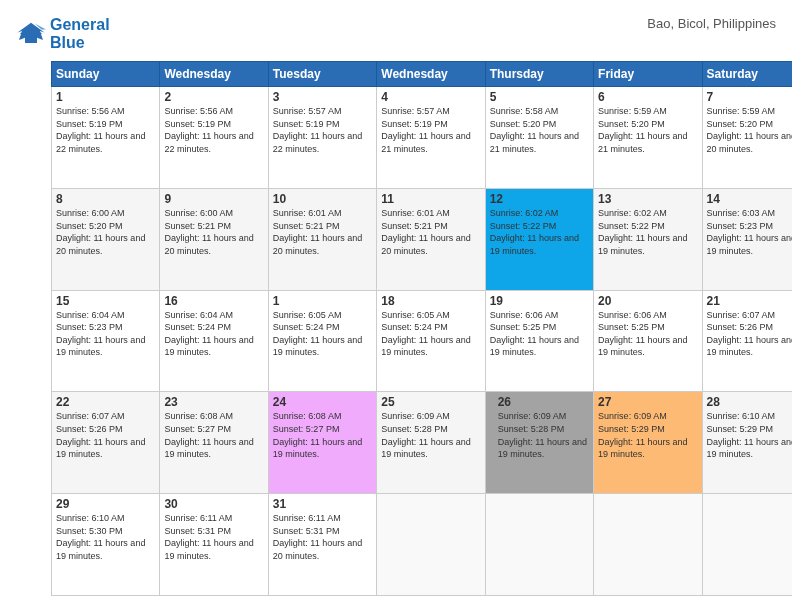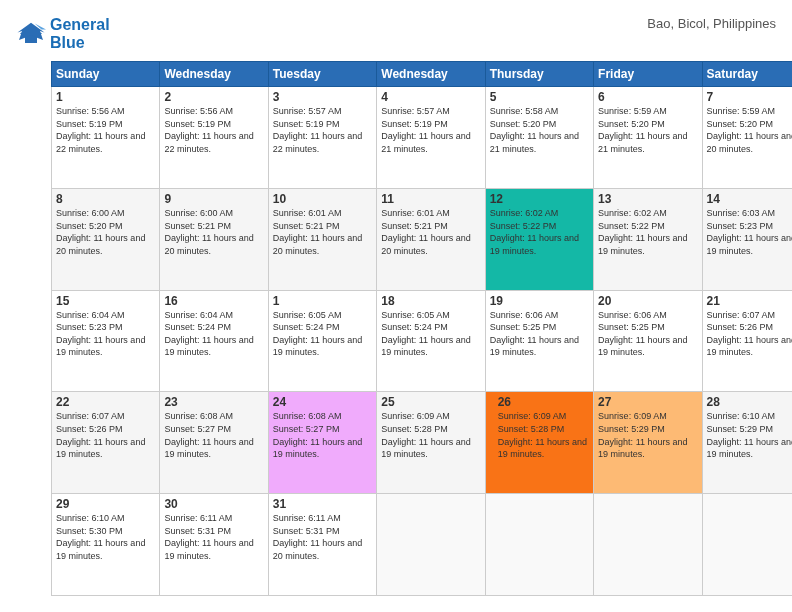--- a/index.html
+++ b/index.html
@@ -151,21 +151,21 @@
             <div class="day-info">Sunrise: 6:00 AM<br>Sunset: 5:21 PM<br>Daylight: 11 hours and 20 minutes.</div>
           </td>
           <td style="background: rgb(245, 245, 245);">
             <span class="day-num">10</span>
             <div class="day-info">Sunrise: 6:01 AM<br>Sunset: 5:21 PM<br>Daylight: 11 hours and 20 minutes.</div>
           </td>
           <td style="background: rgb(245, 245, 245);">
             <span class="day-num">11</span>
             <div class="day-info">Sunrise: 6:01 AM<br>Sunset: 5:21 PM<br>Daylight: 11 hours and 20 minutes.</div>
           </td>
-          <td style="background: #14b8a6;">
+          <td style="background: #0ea5e9;">
             <span class="day-num">12</span>
             <div class="day-info">Sunrise: 6:02 AM<br>Sunset: 5:22 PM<br>Daylight: 11 hours and 19 minutes.</div>
           </td>
           <td style="background: rgb(245, 245, 245);">
             <span class="day-num">13</span>
             <div class="day-info">Sunrise: 6:02 AM<br>Sunset: 5:22 PM<br>Daylight: 11 hours and 19 minutes.</div>
           </td>
           <td style="background: rgb(245, 245, 245);">
             <span class="day-num">14</span>
             <div class="day-info">Sunrise: 6:03 AM<br>Sunset: 5:23 PM<br>Daylight: 11 hours and 19 minutes.</div>
@@ -211,21 +211,21 @@
             <div class="day-info">Sunrise: 6:08 AM<br>Sunset: 5:27 PM<br>Daylight: 11 hours and 19 minutes.</div>
           </td>
           <td style="background: #f0abfc;">
             <span class="day-num">24</span>
             <div class="day-info">Sunrise: 6:08 AM<br>Sunset: 5:27 PM<br>Daylight: 11 hours and 19 minutes.</div>
           </td>
           <td style="background: rgb(245, 245, 245);">
             <span class="day-num">25</span>
             <div class="day-info">Sunrise: 6:09 AM<br>Sunset: 5:28 PM<br>Daylight: 11 hours and 19 minutes.</div>
           </td>
-          <td style="background: #f97316; padding-left: 12px;">
+          <td style="background: #a3a3a3; padding-left: 12px;">
             <span class="day-num">26</span>
             <div class="day-info">Sunrise: 6:09 AM<br>Sunset: 5:28 PM<br>Daylight: 11 hours and 19 minutes.</div>
           </td>
           <td style="background: #fdba74;">
             <span class="day-num">27</span>
             <div class="day-info">Sunrise: 6:09 AM<br>Sunset: 5:29 PM<br>Daylight: 11 hours and 19 minutes.</div>
           </td>
           <td style="background: rgb(245, 245, 245);">
             <span class="day-num">28</span>
             <div class="day-info">Sunrise: 6:10 AM<br>Sunset: 5:29 PM<br>Daylight: 11 hours and 19 minutes.</div>

